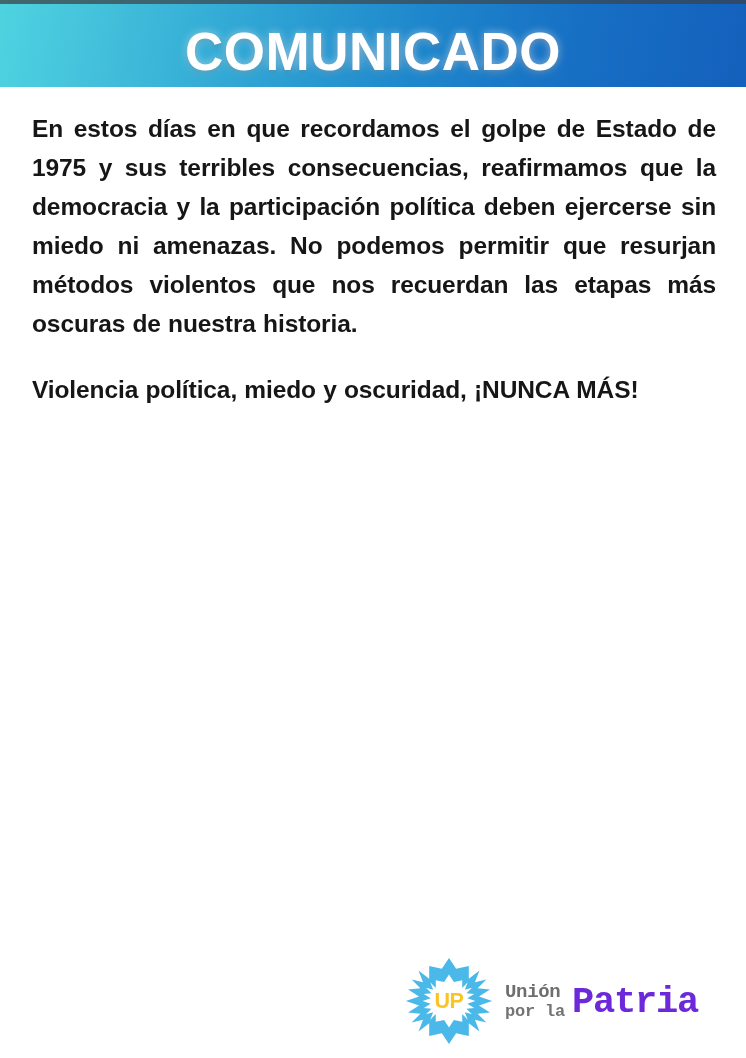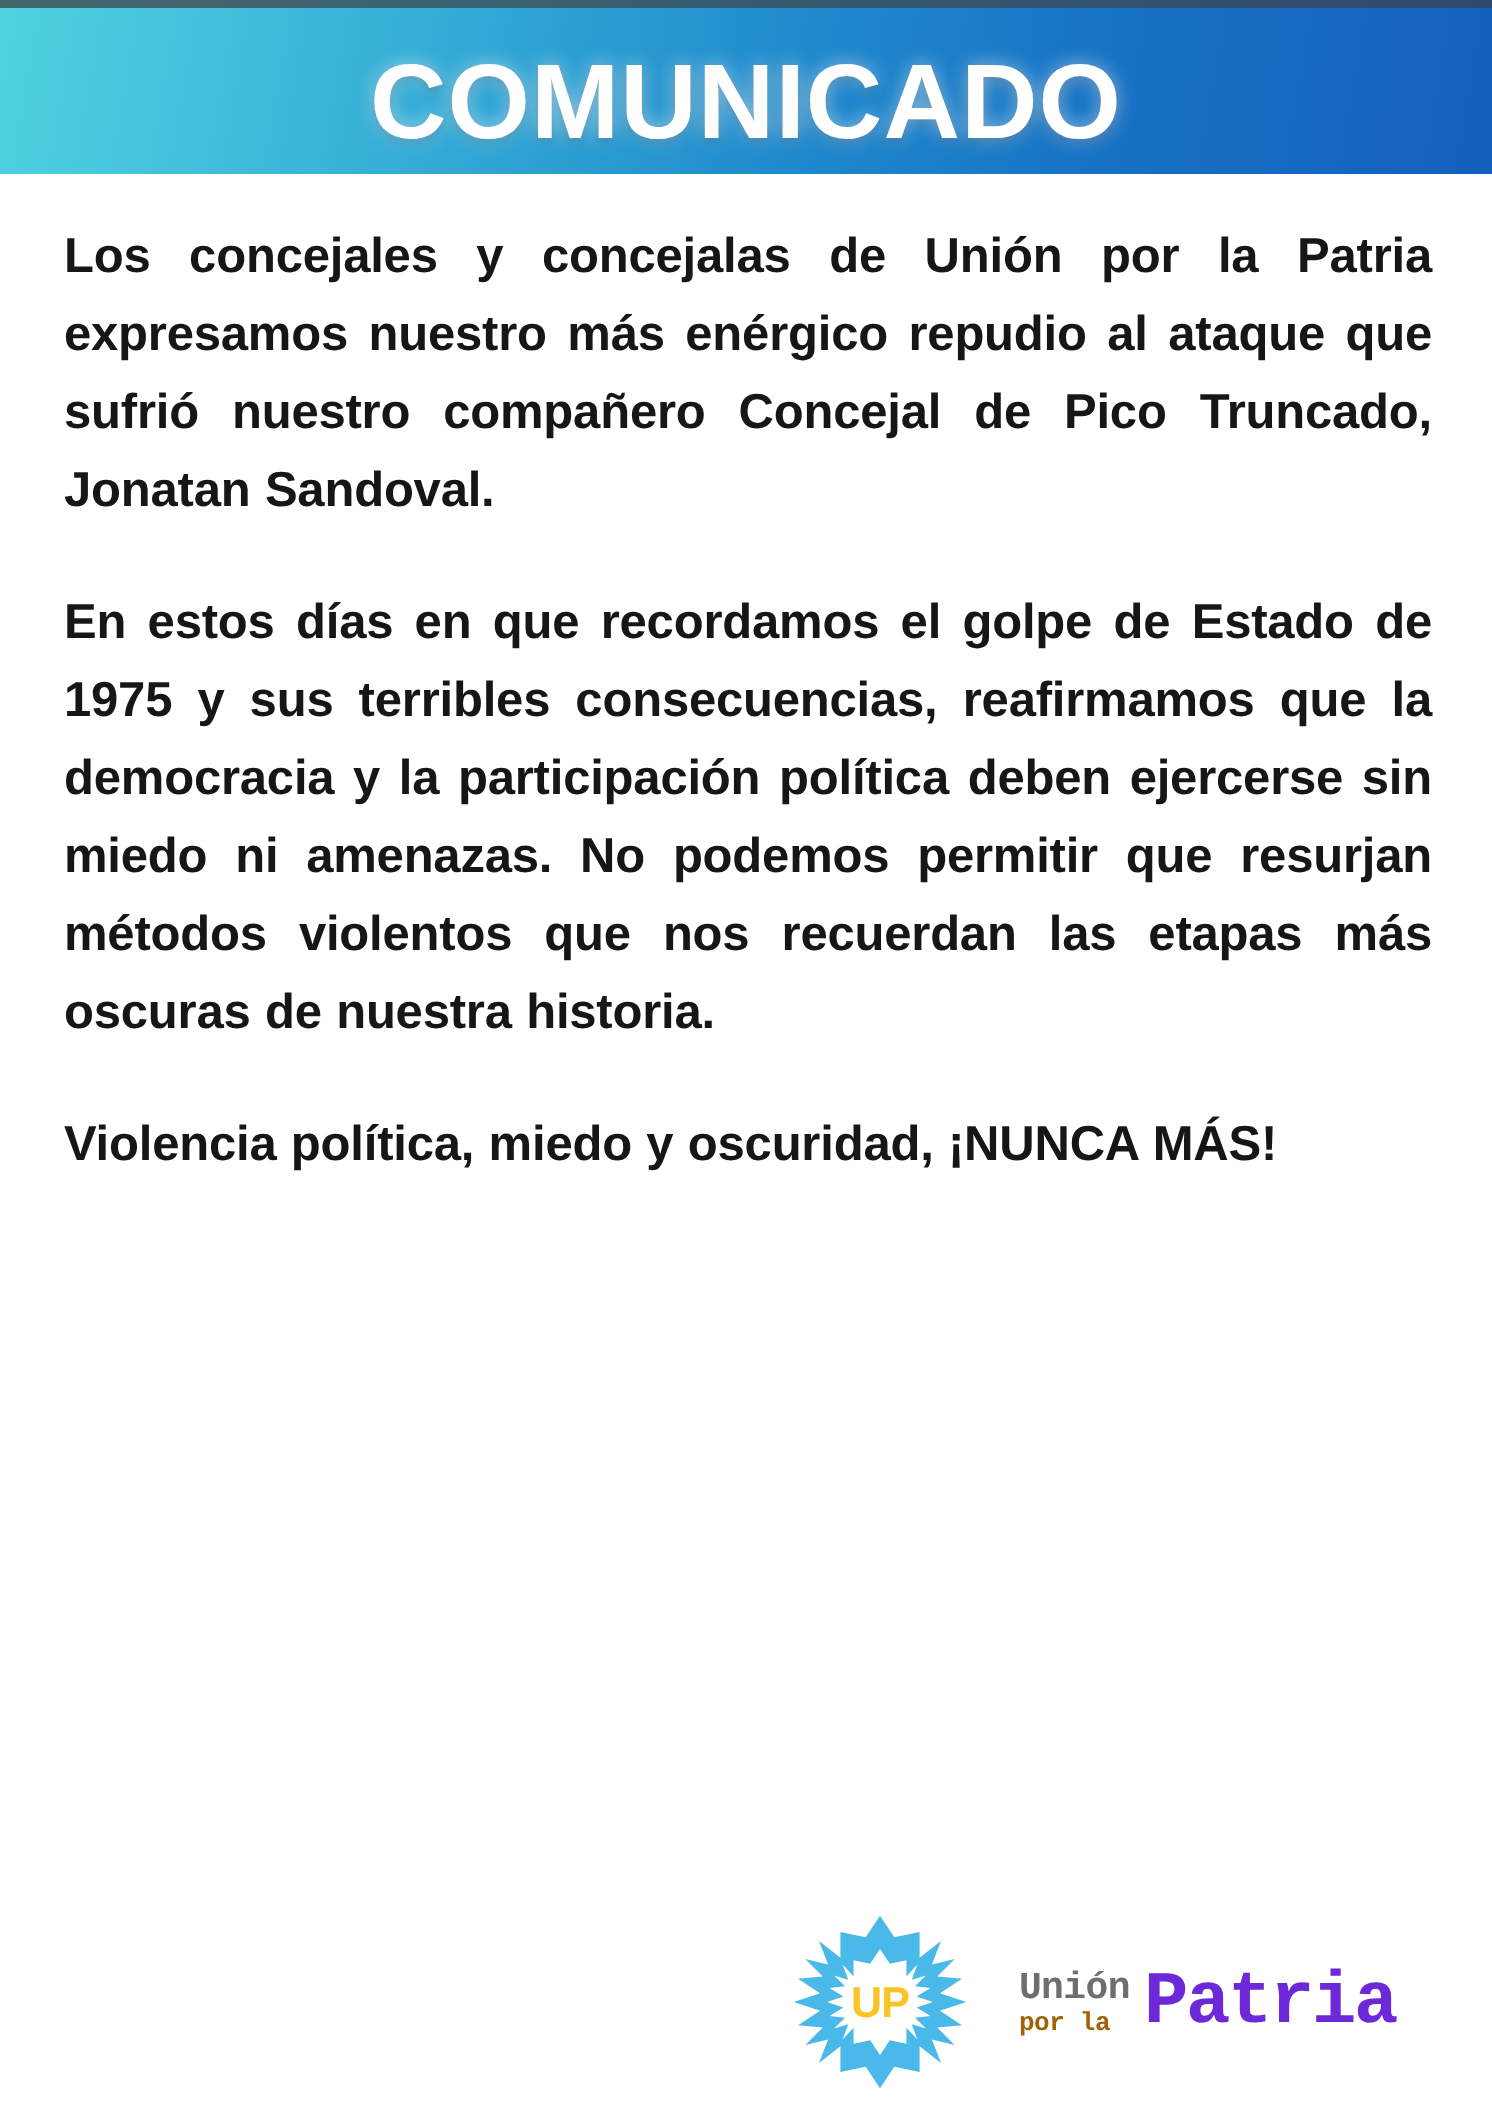--- a/index.html
+++ b/index.html
@@ -76,21 +76,21 @@
     bottom: 8px;
     width: 746px;
     display: flex;
     justify-content: flex-end;
     align-items: center;
     padding-right: 48px;
     box-sizing: border-box;
   }
   .logo {
     display: flex;
-    gap: 20px;
+    gap: 7px;
   }
   .logo-sun {
     width: 98px;
     height: 98px;
     display: block;
     flex: none;
   }
   .logo-words {
     display: flex;
     align-items: center;
@@ -104,44 +104,43 @@
     line-height: 1;
     transform: translateY(-1px);
   }
   .logo-union {
     font-size: 19px;
     font-weight: bold;
     color: #6d6e70;
     letter-spacing: -0.3px;
   }
   .logo-porla {
-    font-size: 13px;
+    font-size: 17px;
     font-weight: bold;
-    color: #a16207;
+    color: #737373;
     letter-spacing: -0.2px;
     margin-top: 1px;
   }
   .logo-patria {
     font-size: 37px;
     font-weight: bold;
     color: #6d28d9;
     letter-spacing: -1.2px;
     line-height: 1;
   }
 </style>
 </head>
 <body>
 
 <div class="banner">
   <div class="banner-topstrip"></div>
   <div class="banner-title">COMUNICADO</div>
 </div>
 
 <div class="content">
-  <p class="para">Los concejales y concejalas de Unión por la Patria expresamos nuestro más enérgico repudio al ataque que sufrió nuestro compañero Concejal de Pico Truncado, Jonatan Sandoval.</p>
   <p class="para">En estos días en que recordamos el golpe de Estado de 1975 y sus terribles consecuencias, reafirmamos que la democracia y la participación política deben ejercerse sin miedo ni amenazas. No podemos permitir que resurjan métodos violentos que nos recuerdan las etapas más oscuras de nuestra historia.</p>
   <p class="para para-closing">Violencia política, miedo y oscuridad, ¡NUNCA MÁS!</p>
 </div>
 
 <div class="footer">
   <div class="logo">
 
     <svg class="logo-sun" viewBox="0 0 100 100">
       <g transform="translate(50,50)">
 

